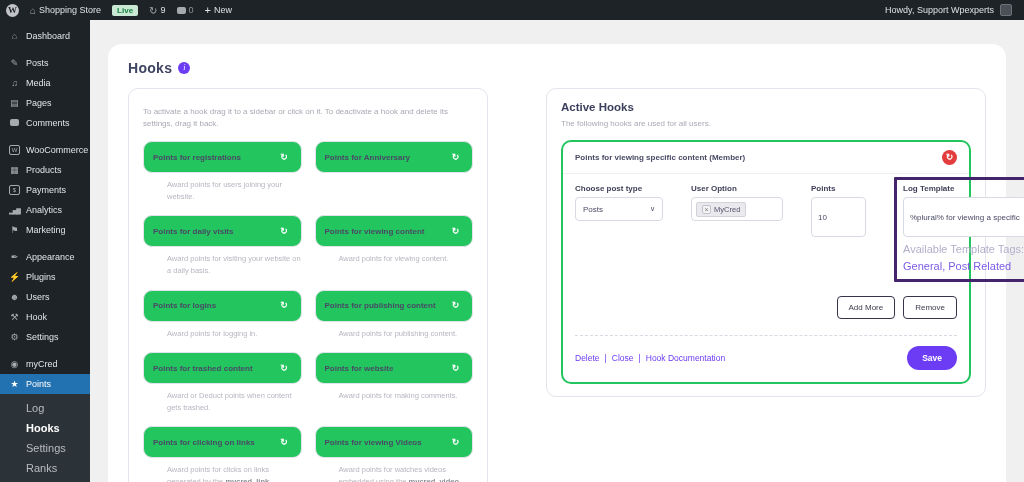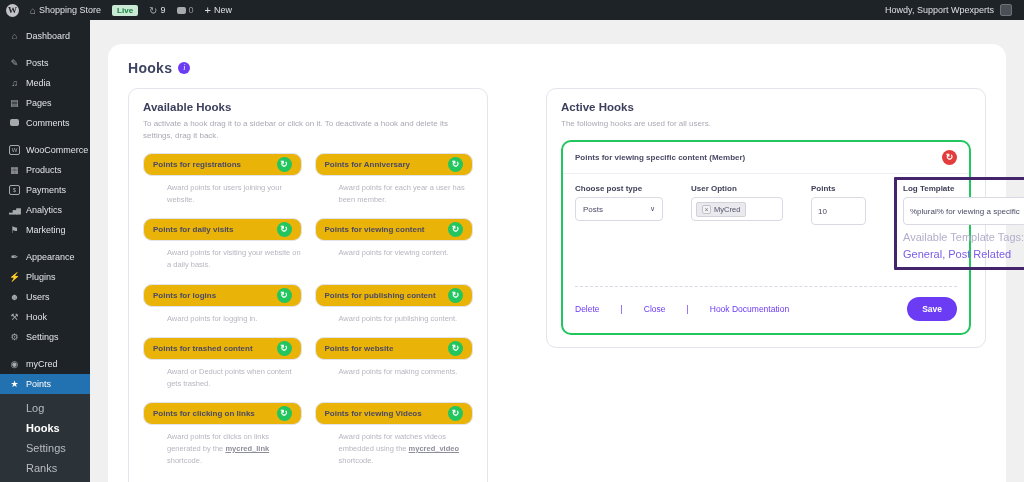--- a/index.html
+++ b/index.html
@@ -47,22 +47,22 @@
     text-align:center; line-height:12px; font-family:"Liberation Serif",serif; cursor:pointer;}
   .panels {display:flex; gap:58px; margin-top:12px; align-items:flex-start;}
   .panel {background:#fff; border:1px solid #e4e4ec; border-radius:10px; padding:12px 14px;}
   .available {width:362px; height:470px;}
   .active-panel {width:440px;}
   h2 {font-size:11.5px; color:#3b3f5c; font-weight:bold;}
   .pdesc {font-size:8px; color:#a9a9b4; margin-top:5px; line-height:1.5;}
 
   
   .hook-grid {display:grid; grid-template-columns:1fr 1fr; column-gap:13px; row-gap:13px; margin-top:11px;}
-  .hook-card {height:23px; border:1px solid #e3e3eb; border-radius:9px; display:flex; align-items:center;
-    justify-content:space-between; padding:0 9px; background:#eab308; cursor:pointer;}
+  .hook-card {height:32px; border:1px solid #e3e3eb; border-radius:9px; display:flex; align-items:center;
+    justify-content:space-between; padding:0 9px; background:#22c55e; cursor:pointer;}
   .hook-title {font-size:8px; color:#4a4a66; font-weight:bold;}
   .hook-ic {width:15px; height:15px; border-radius:50%; color:#fff; font-size:9px; line-height:15px; text-align:center;
     flex:none; font-weight:bold; cursor:pointer;}
   .green {background:#22c55e;}
   .red {background:#e23c3c;}
   .hook-desc {font-size:7.5px; color:#b6b6c0; margin-top:6px; line-height:1.55;margin-left:24px;}
   .hook-desc a {color:#8d8d99; font-weight:bold; text-decoration:underline; cursor:pointer;}
 
   
   .active-card {border:2px solid #22c55e; border-radius:10px; margin-top:10px; background:#fff;}
@@ -70,34 +70,34 @@
   .ac-body {display:flex; gap:28px; padding:10px 12px 0; align-items:flex-start;}
   .field label {display:block; font-size:8px; color:#3f3f58; font-weight:bold; margin-bottom:4px;}
   .select {width:88px; height:24px; border:1px solid #d9d9e3; border-radius:4px; display:flex; align-items:center;
     justify-content:space-between; padding:0 7px; font-size:8px; color:#4a4a66; cursor:pointer; background:#fff;}
   .chev {color:#4a4a66; font-size:7px;}
   .chipbox {width:92px; height:24px; border:1px solid #d9d9e3; border-radius:4px; display:flex; align-items:center;
     padding:0 4px; background:#fff; cursor:text;}
   .chip {background:#e9e9ee; border:1px solid #d2d2da; border-radius:2px; font-size:7.5px; color:#55556b;
     padding:2px 5px; display:inline-flex; gap:3px; align-items:center; cursor:pointer;}
   .chip-x {border:1px solid #c2c2cc; background:#f4f4f7; border-radius:2px; font-size:7px; line-height:7px; padding:0 1.5px; color:#777;}
-  .tin {height:28px; border:1px solid #d9d9e3; border-radius:4px; font-size:8px; color:#4a4a66; padding:0 6px;
+  .tin {height:40px; border:1px solid #d9d9e3; border-radius:4px; font-size:8px; color:#4a4a66; padding:0 6px;
     font-family:inherit; background:#fff;}
   .pts {width:55px;}
   .log {width:124px;}
   .annotated {border:3px solid #44246b; padding:4px 6px 5px; margin-top:-7px; border-radius:1px;}
   .tags {margin-top:4px; font-size:11px; line-height:1.5; width:124px;}
   .tp {color:#b4aecb;}
   .tl {color:#7c5ce6; cursor:pointer;}
   .ac-buttons {display:flex; justify-content:flex-end; gap:8px; padding:14px 12px 0;}
   .ac-buttons button {border:1px solid #34344a; background:#fff; border-radius:4px; font-size:8px; color:#3a3a4e;
     padding:6px 11px; font-family:inherit; cursor:pointer;}
   .dotted {border-top:1px dashed #d9d9e3; margin:16px 12px 0;}
   .ac-footer {display:flex; justify-content:space-between; align-items:center; padding:10px 12px 12px;}
-  .links {font-size:8.5px; display:flex; gap:21px; align-items:center;}
+  .links {font-size:8.5px; display:flex; gap:5px; align-items:center;}
   .links a {color:#6c3bf4; cursor:pointer;}
   .pipe {color:#6c3bf4;}
   .save {background:#6c3bf4; color:#fff; border:none; border-radius:999px; font-size:8.5px; padding:7px 15px;
     font-family:inherit; cursor:pointer; font-weight:bold;}
 </style>
 </head>
 <body>
 
 <div class="adminbar">
   <div class="ab-left">
@@ -206,38 +206,36 @@
 
 <div class="content">
   <div class="container">
     <div class="page-title-row">
       <h1>Hooks</h1>
       <span class="info">i</span>
     </div>
     <div class="panels">
 
       <div class="panel available">
-        <h2>Available Hooks</h2>
         <p class="pdesc">To activate a hook drag it to a sidebar or click on it. To deactivate a hook and delete its settings, drag it back.</p>
         <div class="hook-grid">
 
           <div class="hook-cell">
             <div class="hook-card">
               <span class="hook-title">Points for registrations</span>
               <span class="hook-ic green">↻</span>
             </div>
             <p class="hook-desc">Award points for users joining your website.</p>
           </div>
 
           <div class="hook-cell">
             <div class="hook-card">
               <span class="hook-title">Points for Anniversary</span>
               <span class="hook-ic green">↻</span>
             </div>
-            <p class="hook-desc">Award points for each year a user has been member.</p>
           </div>
 
           <div class="hook-cell">
             <div class="hook-card">
               <span class="hook-title">Points for daily visits</span>
               <span class="hook-ic green">↻</span>
             </div>
             <p class="hook-desc">Award points for visiting your website on a daily basis.</p>
           </div>
 
@@ -334,20 +332,24 @@
               <input class="tin pts" value="10" style="">
             </div>
 
             <div class="field annotated">
               <label>Log Template</label>
               <input class="tin log" value="%plural% for viewing a specific" style="">
               <p class="tags"><span class="tp">Available Template Tags: </span><span class="tl">General, Post Related</span></p>
             </div>
           </div>
 
+          <div class="ac-buttons">
+            <button>Add More</button>
+            <button>Remove</button>
+          </div>
 
           <div class="dotted"></div>
 
           <div class="ac-footer">
             <span class="links">
               <a>Delete</a>
               <span class="pipe">|</span>
               <a>Close</a>
               <span class="pipe">|</span>
               <a>Hook Documentation</a>

